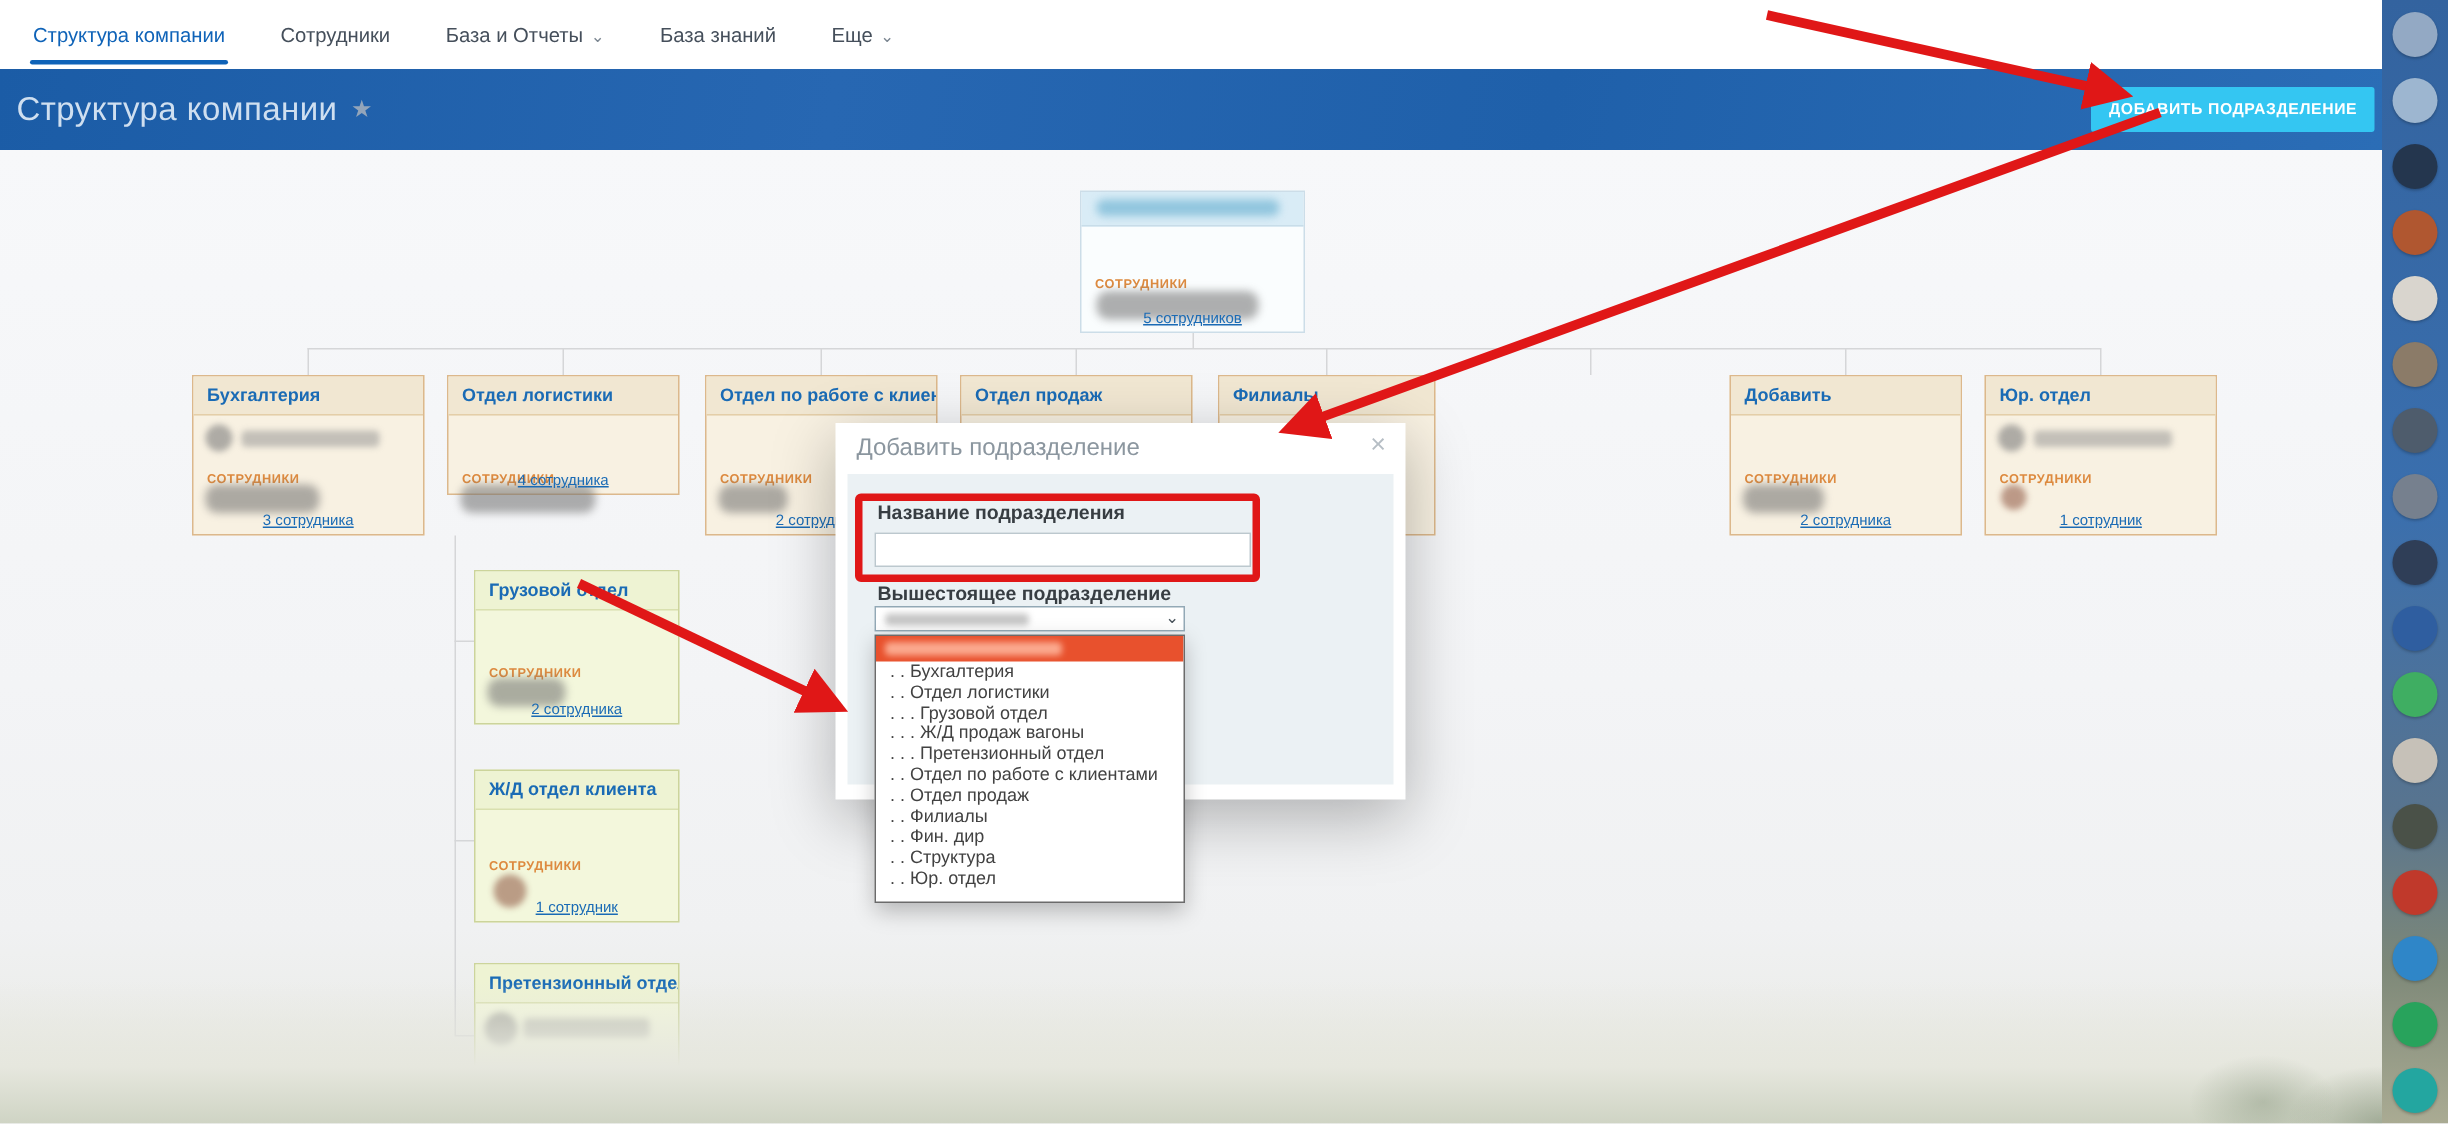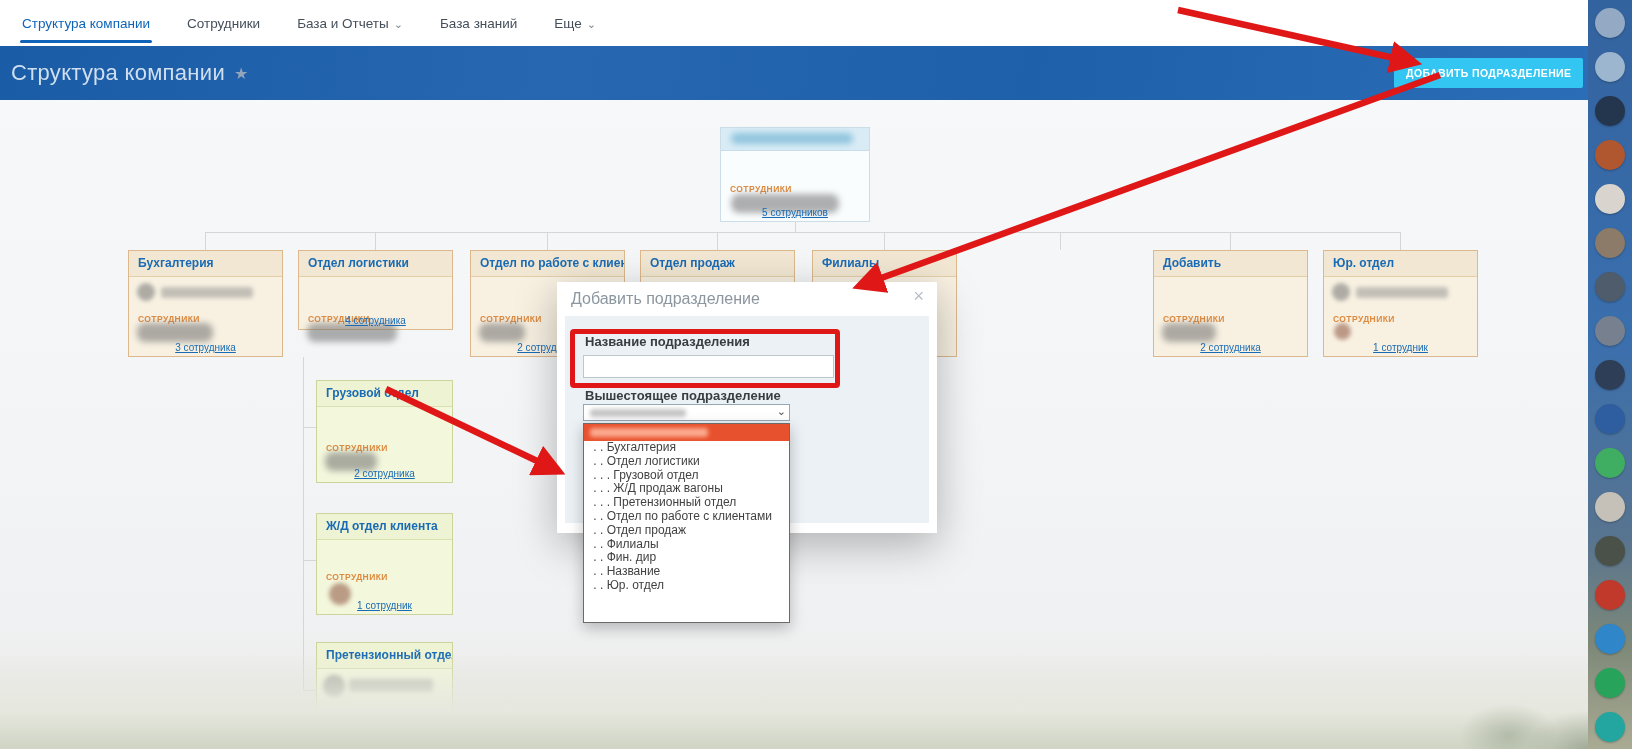--- a/index.html
+++ b/index.html
@@ -92,21 +92,21 @@
     position:absolute; left:18px; top:88px; width:207px; height:17px;
     border:1px solid #93a9b6; background:#fff; box-sizing:border-box; cursor:pointer;
   }
   .select-chevron { position:absolute; right:3px; top:0px; font-size:11px; color:#4a545c; }
   .red-rect {
     position:absolute; left:570px; top:329px; width:270px; height:59px; box-sizing:border-box;
     border:5px solid var(--color-annotation); border-radius:4px; z-index:95; pointer-events:none;
   }
   
   .dropdown {
-    position:absolute; left:583px; top:423px; width:207px; height:200px; z-index:60;
+    position:absolute; left:583px; top:423px; width:207px; height:179px; z-index:60;
     background:#fff; border:1px solid #6b6b6b; box-sizing:border-box;
     box-shadow:0 5px 14px rgba(0,0,0,.25); overflow:hidden;
   }
   .dd-selected { position:relative; height:17px; background:var(--color-dropdown_highlight); }
   .dd-option { height:13.8px; line-height:13.8px; font-size:12px; color:#424242; padding-left:6px; white-space:pre; cursor:pointer; }
   
   .strip {
     position:absolute; left:1588px; top:0; width:44px; height:749px; z-index:10;
     background:linear-gradient(180deg,#33639f 0%,#3a6fae 45%,#58748f 72%,#7d8878 86%,#aaab93 100%);
     display:flex; flex-direction:column; align-items:center; padding-top:8px; box-sizing:border-box; gap:14px;
@@ -296,21 +296,21 @@
       <div class="dd-option"> . . . Претензионный отдел</div>
 
       <div class="dd-option"> . . Отдел по работе с клиентами</div>
 
       <div class="dd-option"> . . Отдел продаж</div>
 
       <div class="dd-option"> . . Филиалы</div>
 
       <div class="dd-option"> . . Фин. дир</div>
 
-      <div class="dd-option"> . . Название</div>
+      <div class="dd-option"> . . Структура</div>
 
       <div class="dd-option"> . . Юр. отдел</div>
     </div>
 </div>
 
 <div class="strip">
 
     <div class="strip-avatar" style="background: rgb(147, 169, 196);"></div>
 
     <div class="strip-avatar" style="background: rgb(157, 182, 208);"></div>

